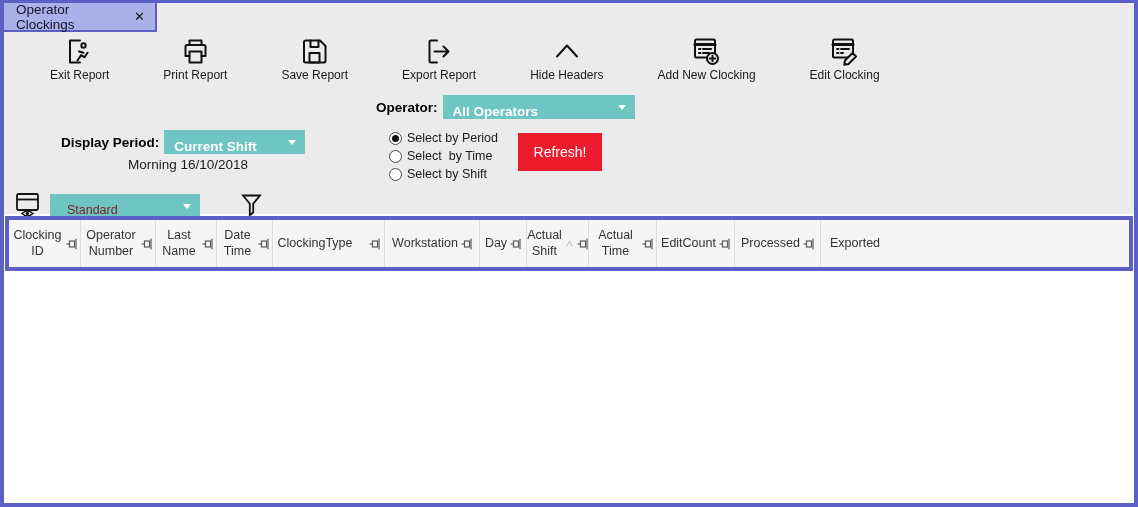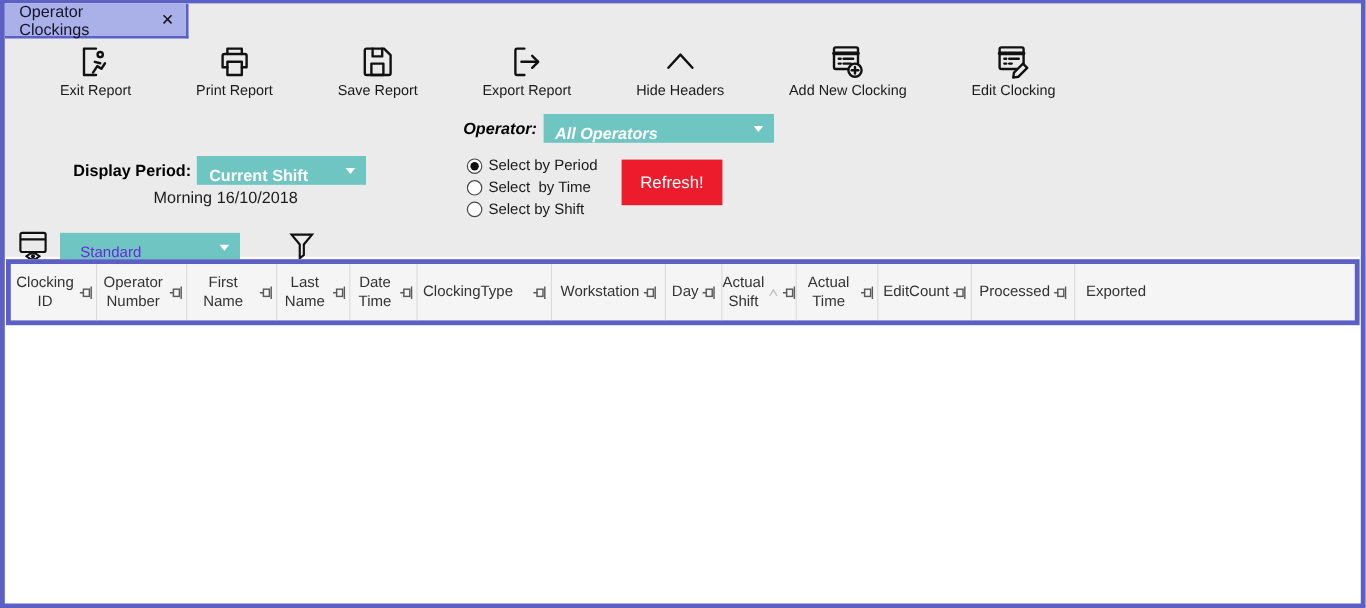--- a/index.html
+++ b/index.html
@@ -45,32 +45,32 @@
   
   .dropdown {
     background: #6ec5c1;
     height: 24px;
     display: flex; align-items: flex-end;
     padding: 0 10px;
     position: relative;
     cursor: pointer;
   }
   .dd-label { color: #fff; font-size: 13.5px; font-weight: bold; }
-  .dd-label.regular { font-weight: normal; font-size: 12.5px; color: #6d28d9; }
+  .dd-label.regular { font-weight: normal; font-size: 12.5px; color: #7f1d1d; }
   .dd-arrow {
     position: absolute; right: 9px; top: 50%; margin-top: -2px;
     width: 0; height: 0;
     border-left: 4.5px solid transparent;
     border-right: 4.5px solid transparent;
     border-top: 5px solid #fff;
   }
 
   .filter-row-label { font-weight: bold; font-size: 13.5px; color: #000; white-space: nowrap; }
 
-  .operator-row { position: absolute; left: 382px; top: 92px; display: flex; align-items: center; gap: 5px; font-style: italic; }
+  .operator-row { position: absolute; left: 372px; top: 92px; display: flex; align-items: center; gap: 5px; }
   .operator-row .dropdown { width: 192px; }
 
   .period-row { position: absolute; left: 57px; top: 127px; display: flex; align-items: center; gap: 5px; }
   .period-row .dropdown { width: 141px; }
 
   .period-detail { position: absolute; left: 124px; top: 154px; font-size: 13.5px; color: #1c1c1c; }
 
   
   .radio-group { position: absolute; left: 385px; top: 128px; display: flex; flex-direction: column; gap: 4px; }
   .radio-row { display: flex; align-items: center; gap: 5px; cursor: pointer; height: 14px; }
@@ -289,30 +289,20 @@
       <div class="col" style="width: 75px; align-items: center;">
         <span class="col-label">Operator Number</span>
         <span class="pin">
           <svg width="11" height="12" viewBox="0 0 11 12" fill="none" stroke="#5a5a5a" stroke-width="1.2">
       <line x1="0.5" y1="6" x2="4" y2="6"></line>
             <rect x="3.5" y="3" width="5" height="6"></rect>
       <line x1="10" y1="0.8" x2="10" y2="11.2"></line>
           </svg>
         </span>
       </div>
-      <div class="col" style="width: 75px;">
-        <span class="col-label">First Name</span>
-        <span class="pin">
-          <svg width="11" height="12" viewBox="0 0 11 12" fill="none" stroke="#5a5a5a" stroke-width="1.2">
-      <line x1="0.5" y1="6" x2="4" y2="6"></line>
-            <rect x="3.5" y="3" width="5" height="6"></rect>
-      <line x1="10" y1="0.8" x2="10" y2="11.2"></line>
-          </svg>
-        </span>
-      </div>
       <div class="col" style="width: 61px;">
         <span class="col-label">Last Name</span>
         <span class="pin">
           <svg width="11" height="12" viewBox="0 0 11 12" fill="none" stroke="#5a5a5a" stroke-width="1.2">
       <line x1="0.5" y1="6" x2="4" y2="6"></line>
             <rect x="3.5" y="3" width="5" height="6"></rect>
       <line x1="10" y1="0.8" x2="10" y2="11.2"></line>
           </svg>
         </span>
       </div>

